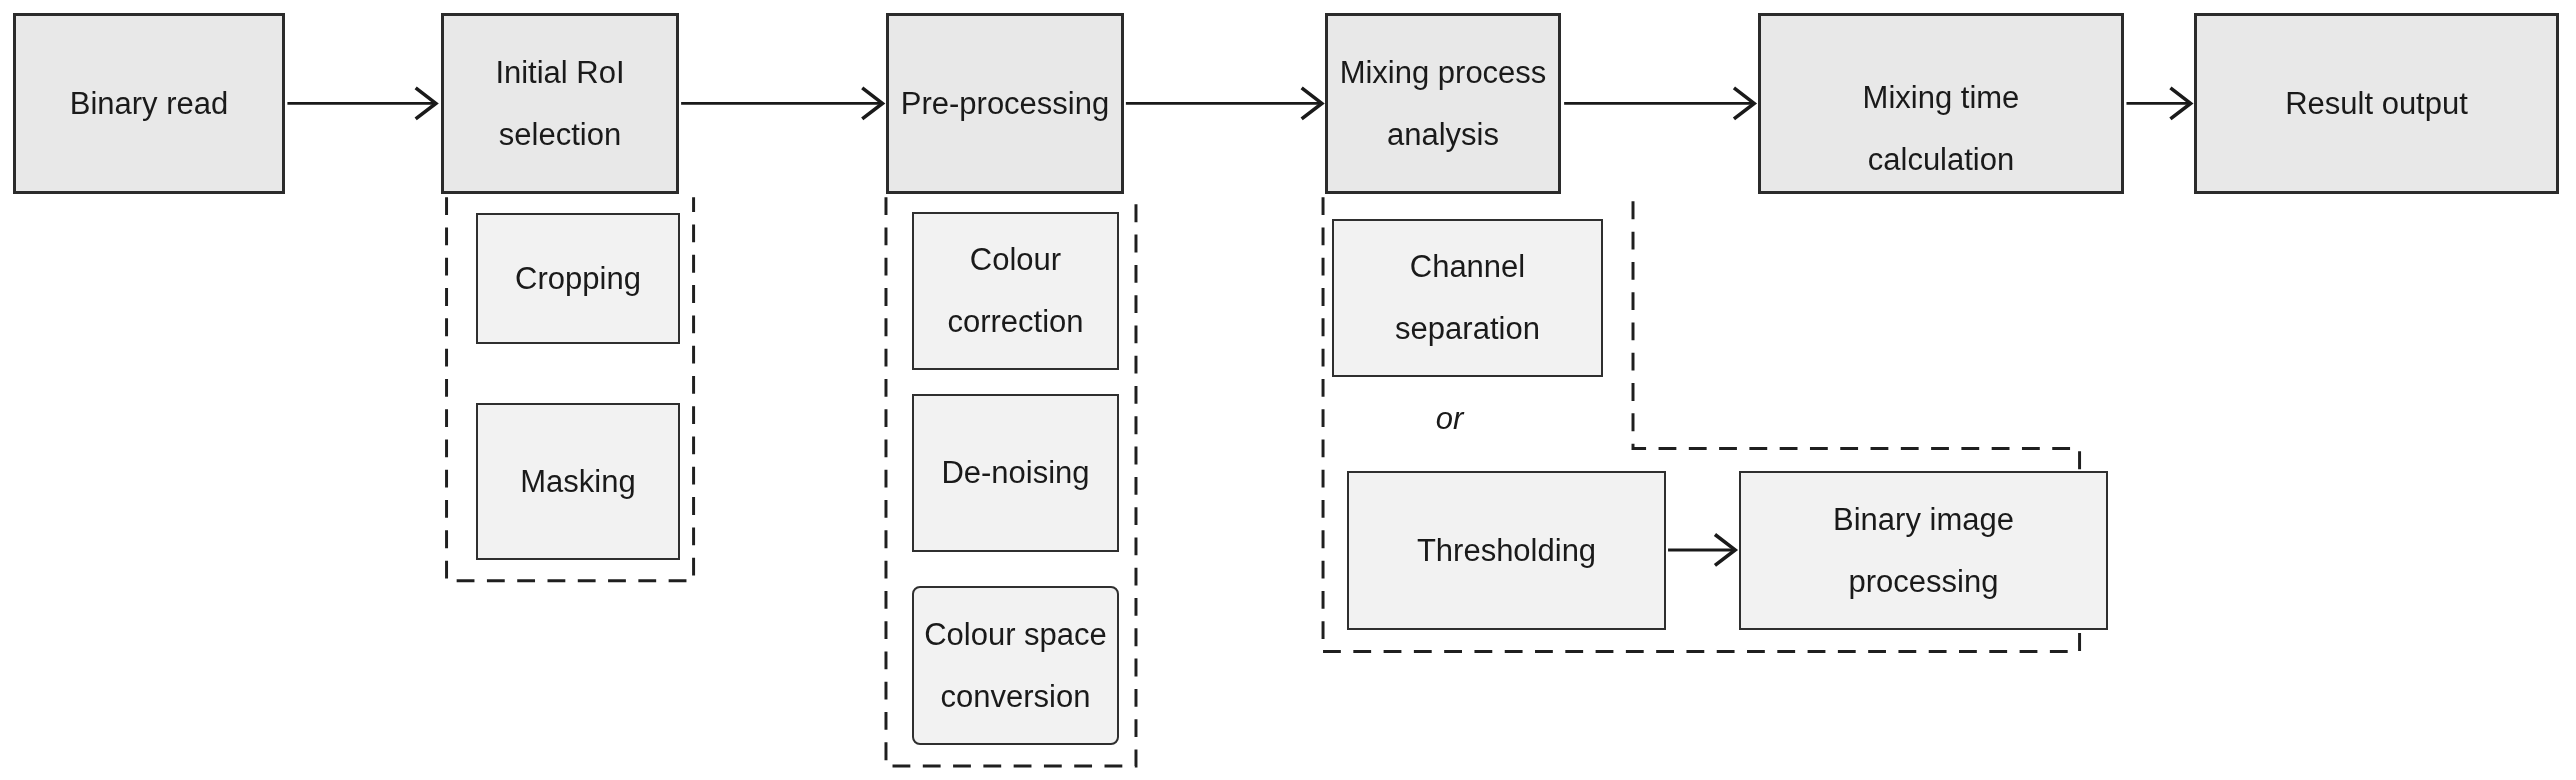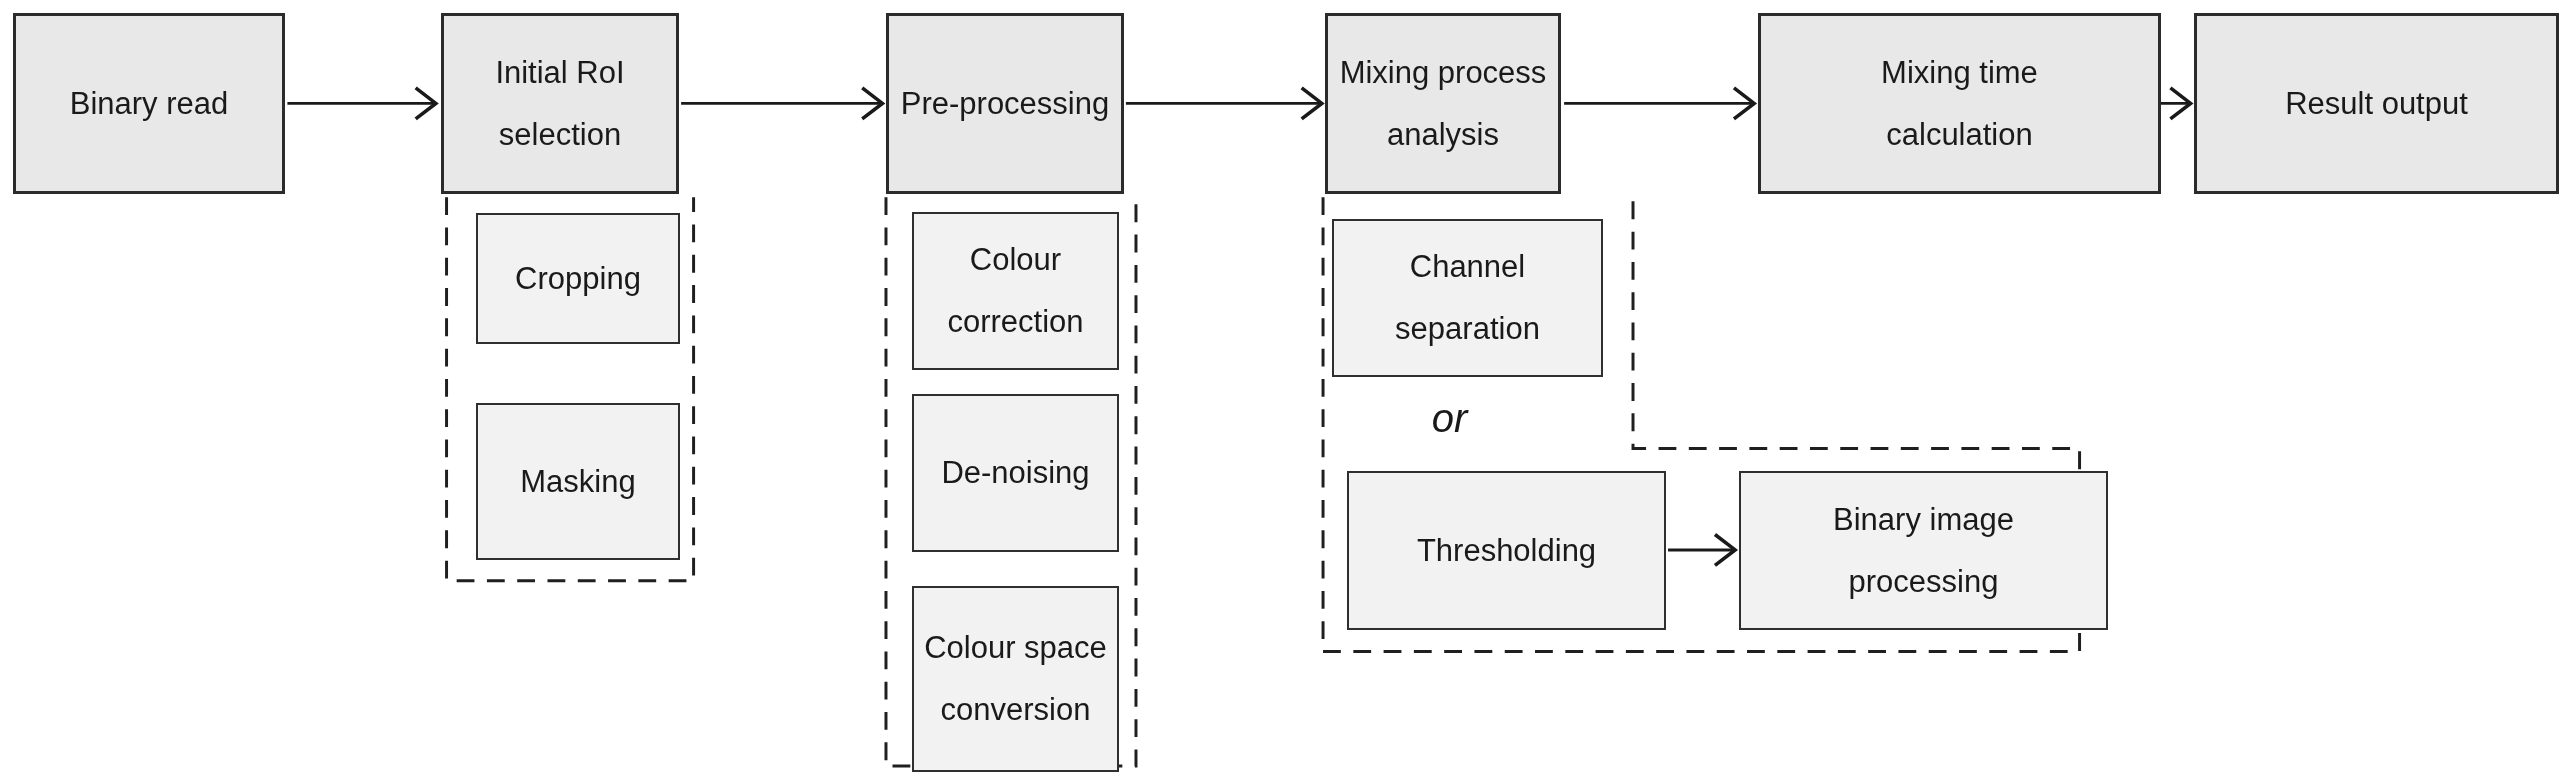--- a/index.html
+++ b/index.html
@@ -61,21 +61,21 @@
   }
   .sub-box {
     background: #f2f2f2;
     border: 2.4px solid #2f2f2f;
   }
   .or-label {
     position: absolute;
     display: flex;
     align-items: center;
     justify-content: center;
-    font-size: 40px;
+    font-size: 31px;
     font-style: italic;
     color: #1a1a1a;
   }
 </style>
 </head>
 <body>
 
 <div class="canvas">
 
   <svg class="overlay" viewBox="0 0 4338 1315" xmlns="http://www.w3.org/2000/svg">
@@ -117,21 +117,21 @@
     <span class="label">Initial RoI
 selection</span>
   </div>
   <div class="box main-box" style="left:886px; width:238px;">
     <span class="label">Pre-processing</span>
   </div>
   <div class="box main-box" style="left:1325px; width:236px;">
     <span class="label">Mixing process
 analysis</span>
   </div>
-  <div class="box main-box" style="left:1758px; width:403px;">
+  <div class="box main-box" style="left:1758px; width:366px;align-items:flex-end;">
     <span class="label">Mixing time
 calculation</span>
   </div>
   <div class="box main-box" style="left:2194px; width:365px;">
     <span class="label">Result output</span>
   </div>
 
   <div class="box sub-box" style="left:476px; top:213px; width:204px; height:131px;">
     <span class="label">Cropping</span>
   </div>
@@ -139,21 +139,21 @@
     <span class="label">Masking</span>
   </div>
 
   <div class="box sub-box" style="left:912px; top:212px; width:207px; height:158px;">
     <span class="label">Colour
 correction</span>
   </div>
   <div class="box sub-box" style="left:912px; top:394px; width:207px; height:158px;">
     <span class="label">De-noising</span>
   </div>
-  <div class="box sub-box" style="left:912px; top:586px; width:207px; height:186px;">
+  <div class="box sub-box" style="left:912px; top:586px; width:207px; height:159px;border-radius:8px;">
     <span class="label">Colour space
 conversion</span>
   </div>
 
   <div class="box sub-box" style="left:1332px; top:219px; width:271px; height:158px;">
     <span class="label">Channel
 separation</span>
   </div>
   <div class="or-label" style="left:1390px; top:389px; width:119px; height:59px;">or</div>
   <div class="box sub-box" style="left:1347px; top:471px; width:319px; height:159px;">

